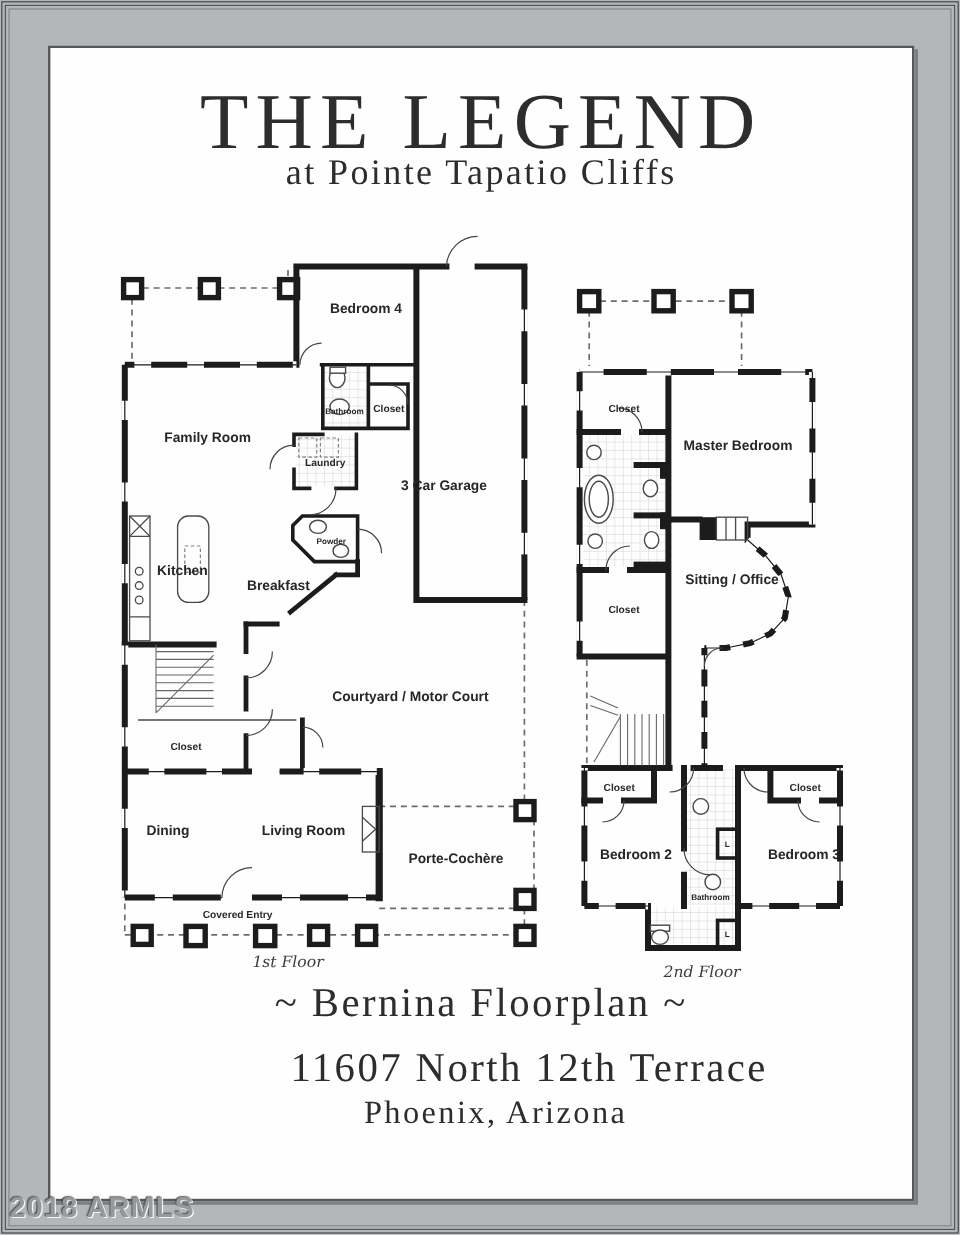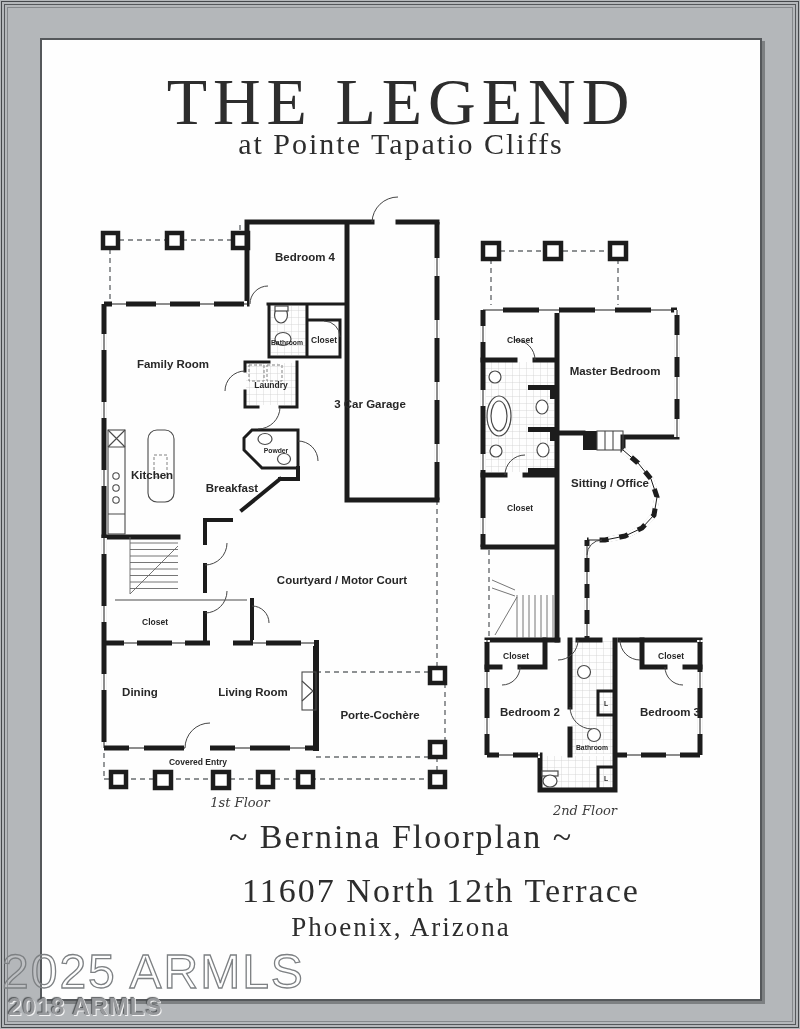--- a/index.html
+++ b/index.html
@@ -10,21 +10,21 @@
   .fl2{inset:4px;border:1px solid #55585b;}
   .fl3{inset:7px;border:1px solid #85888b;}
   .sheet{position:absolute;left:40px;top:38px;width:722px;height:963px;background:#fefefe;
          border:2px solid #55585b;box-sizing:border-box;box-shadow:3px 3px 0 rgba(88,91,94,.6);}
   .ctext{position:absolute;left:40px;width:722px;text-align:center;color:#2d2d2d;
          font-family:"Liberation Serif",serif;white-space:nowrap;}
   .title{top:64px;font-size:66px;letter-spacing:6px;}
   .subtitle{top:127px;font-size:30px;letter-spacing:2px;}
   .footer1{top:818px;font-size:34px;letter-spacing:2px;}
   .footer2{top:872px;font-size:34px;letter-spacing:2px;padding-left:40px;}
-  .footer3{top:912px;font-size:27px;letter-spacing:2px;}
+  .footer3{top:912px;font-size:27px;letter-spacing:2px;padding-left:12px;}
   .caption{position:absolute;width:200px;text-align:center;font-family:"DejaVu Serif",serif;
            font-style:italic;font-size:13px;color:#3c3c3c;}
   .cap1{left:140px;top:795px;}
   .cap2{left:485px;top:803px;}
   .plan{position:absolute;}
   .plan1{left:95px;top:191px;}
   .plan2{left:470px;top:235px;}
   .disclaimer{position:absolute;top:982px;left:150px;width:570px;text-align:center;
               font-size:8px;font-weight:bold;letter-spacing:.3px;word-spacing:1.5px;color:#3a3a3a;}
   .wm-large{position:absolute;left:2px;top:944px;font-size:48px;font-weight:400;letter-spacing:2px;
@@ -300,15 +300,14 @@
   </svg>
 
   <div class="caption cap1">1st Floor</div>
   <div class="caption cap2">2nd Floor</div>
 
   <div class="ctext footer1">~ Bernina Floorplan ~</div>
   <div class="ctext footer2">11607 North 12th Terrace</div>
   <div class="ctext footer3">Phoenix, Arizona</div>
 
 
-  <div class="wm-large">2025 ARMLS</div>
   <div class="wm-small">2018 ARMLS</div>
 </div>
 
 </body></html>

